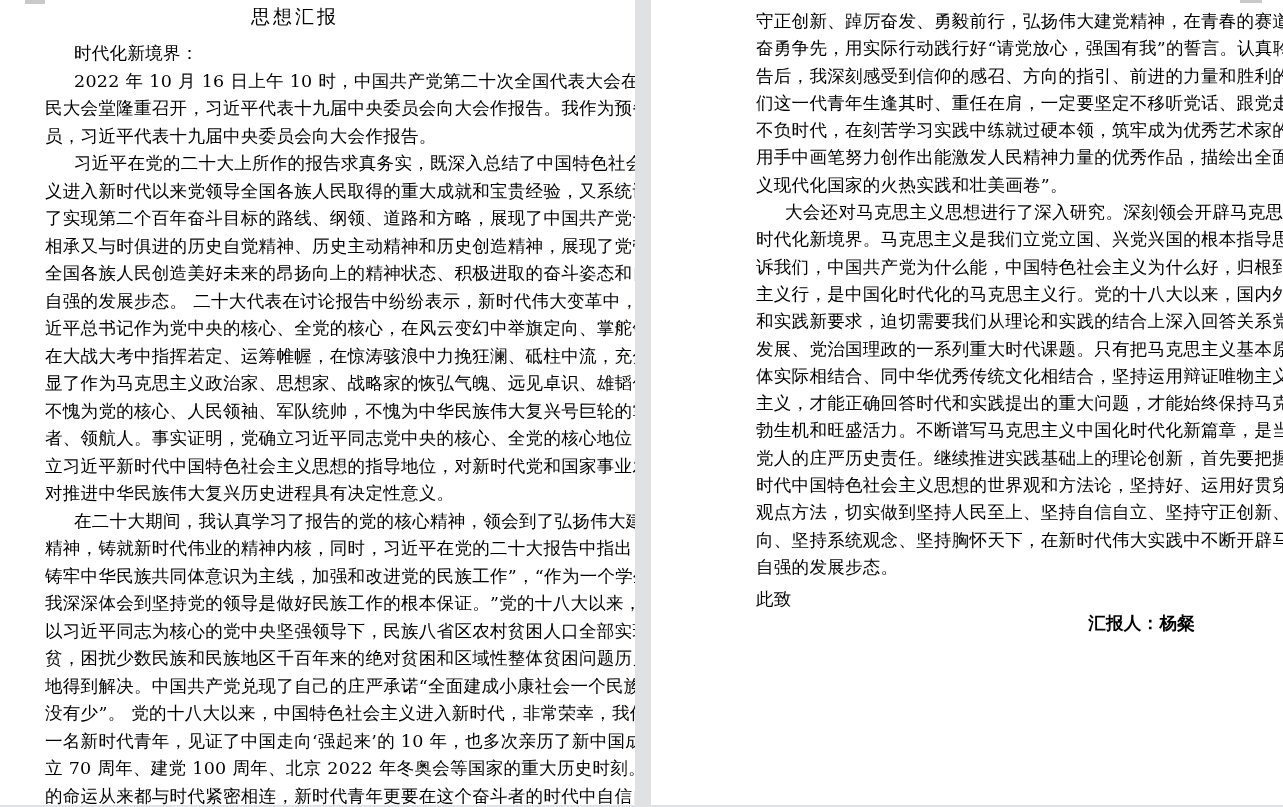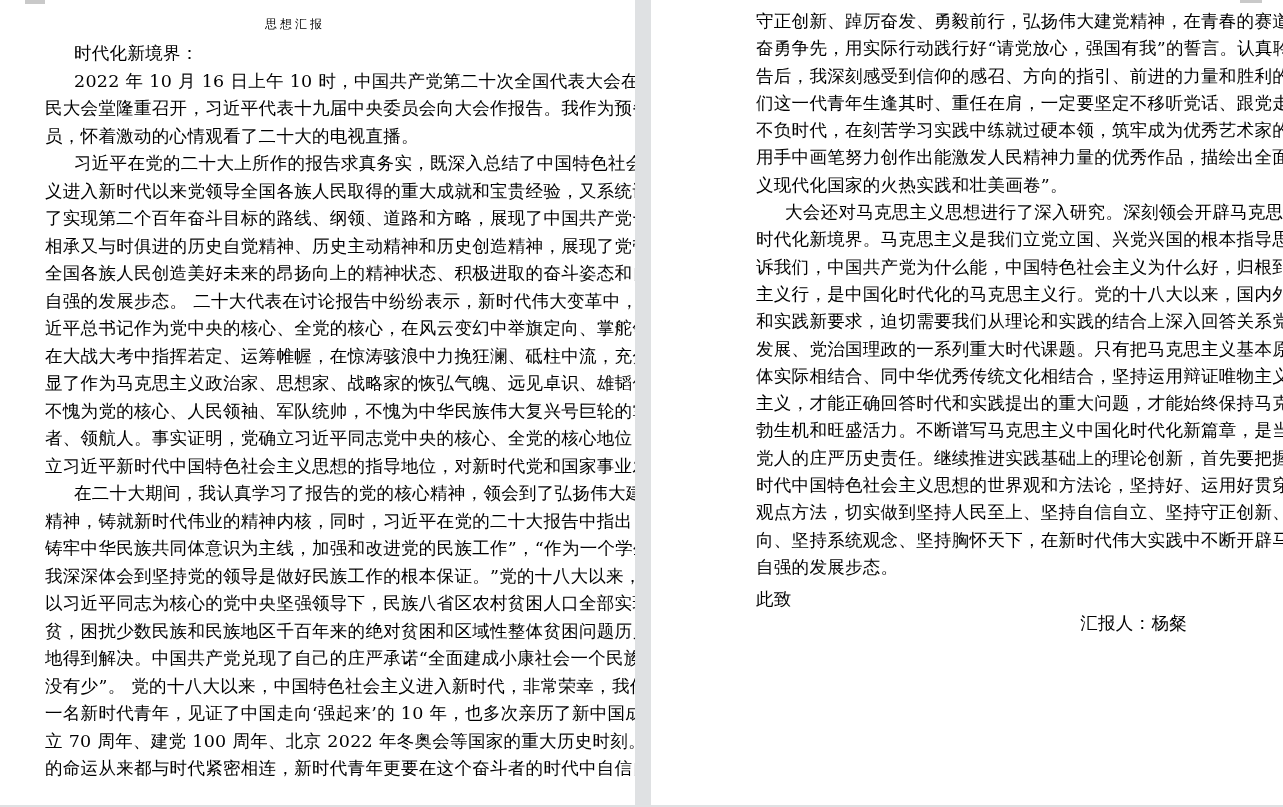--- a/index.html
+++ b/index.html
@@ -11,60 +11,61 @@
   .page{position:absolute;top:0;height:805px;background:#ffffff}
   #page1{left:0;width:635px}
   #page2{left:651px;width:632px}
   .page-gap{position:absolute;left:635px;top:0;width:16px;height:807px;background:#dfe1e3}
   .bottom-bar{position:absolute;left:0;top:805px;width:1283px;height:2px;background:#dfe1e3}
   .frag{position:absolute;background:#c9c9c9}
   .frag-left{left:25px;top:0;width:20px;height:4px}
   .frag-right{left:1240px;top:0;width:22px;height:3px}
 
   .doc-title{
-    position:absolute;left:45px;top:16px;width:500px;text-align:center;
-    font-size:12px;letter-spacing:3px;white-space:nowrap;
+    position:absolute;left:45px;top:4px;width:500px;text-align:center;
+    font-size:19px;letter-spacing:3px;white-space:nowrap;
   }
   .textcol{position:absolute;width:515px}
   .body1{left:45px;top:40px}
   .body2{left:105px;top:8px}
   .body1 .line{height:27.5px;line-height:27.5px}
   .body2 .line{height:27.3px;line-height:27.3px}
   .line{font-size:17.5px;letter-spacing:0.3px;white-space:nowrap}
   .line.indent{text-indent:29px}
   .closing{position:absolute;left:105px;top:590px;width:515px}
   .closing .line{height:19px;line-height:19px}
   .closing .line.indent{text-indent:35px}
   .signature{
-    position:absolute;top:611px;right:96px;
-    font-size:17.5px;letter-spacing:0.3px;white-space:nowrap;
+    position:absolute;top:611px;right:88px;
+    font-size:17.5px;letter-spacing:0.3px;white-space:nowrap;font-weight:bold;
   }
 </style>
 </head>
 <body>
 
 <div class="page" id="page1">
   <div class="doc-title">思想汇报</div>
   <div class="textcol body1">
       <div class="line indent">时代化新境界：</div>
       <div class="line indent">2022 年 10 月 16 日上午 10 时，中国共产党第二十次全国代表大会在北京人</div>
       <div class="line">民大会堂隆重召开，习近平代表十九届中央委员会向大会作报告。我作为预备党</div>
-      <div class="line">员，怀着激动的心情观看了二十大的电视直播。</div>
+      <div class="line">员，习近平代表十九届中央委员会向大会作报告。</div>
       <div class="line indent">习近平在党的二十大上所作的报告求真务实，既深入总结了中国特色社会主</div>
       <div class="line">义进入新时代以来党领导全国各族人民取得的重大成就和宝贵经验，又系统谋划</div>
       <div class="line">了实现第二个百年奋斗目标的路线、纲领、道路和方略，展现了中国共产党一脉</div>
       <div class="line">相承又与时俱进的历史自觉精神、历史主动精神和历史创造精神，展现了党带领</div>
       <div class="line">全国各族人民创造美好未来的昂扬向上的精神状态、积极进取的奋斗姿态和自立</div>
       <div class="line">自强的发展步态。 二十大代表在讨论报告中纷纷表示，新时代伟大变革中，习</div>
       <div class="line">近平总书记作为党中央的核心、全党的核心，在风云变幻中举旗定向、掌舵领航，</div>
       <div class="line">在大战大考中指挥若定、运筹帷幄，在惊涛骇浪中力挽狂澜、砥柱中流，充分彰</div>
       <div class="line">显了作为马克思主义政治家、思想家、战略家的恢弘气魄、远见卓识、雄韬伟略，</div>
       <div class="line">不愧为党的核心、人民领袖、军队统帅，不愧为中华民族伟大复兴号巨轮的掌舵</div>
       <div class="line">者、领航人。事实证明，党确立习近平同志党中央的核心、全党的核心地位，确</div>
       <div class="line">立习近平新时代中国特色社会主义思想的指导地位，对新时代党和国家事业发展、</div>
+      <div class="line">对推进中华民族伟大复兴历史进程具有决定性意义。</div>
       <div class="line indent">在二十大期间，我认真学习了报告的党的核心精神，领会到了弘扬伟大建党</div>
       <div class="line">精神，铸就新时代伟业的精神内核，同时，习近平在党的二十大报告中指出：“以</div>
       <div class="line">铸牢中华民族共同体意识为主线，加强和改进党的民族工作”，“作为一个学生，</div>
       <div class="line">我深深体会到坚持党的领导是做好民族工作的根本保证。”党的十八大以来，在</div>
       <div class="line">以习近平同志为核心的党中央坚强领导下，民族八省区农村贫困人口全部实现脱</div>
       <div class="line">贫，困扰少数民族和民族地区千百年来的绝对贫困和区域性整体贫困问题历史性</div>
       <div class="line">地得到解决。中国共产党兑现了自己的庄严承诺“全面建成小康社会一个民族都</div>
       <div class="line">没有少”。 党的十八大以来，中国特色社会主义进入新时代，非常荣幸，我作为</div>
       <div class="line">一名新时代青年，见证了中国走向‘强起来’的 10 年，也多次亲历了新中国成</div>
       <div class="line">立 70 周年、建党 100 周年、北京 2022 年冬奥会等国家的重大历史时刻。”青年</div>

